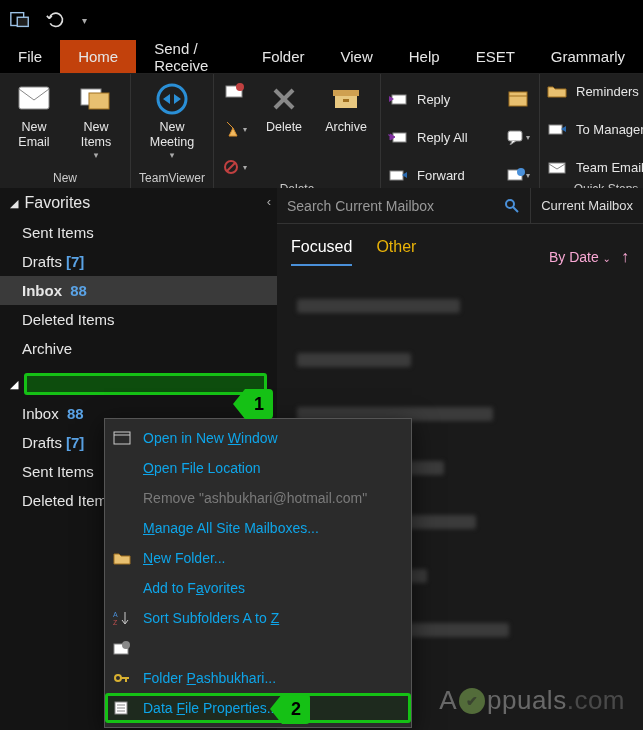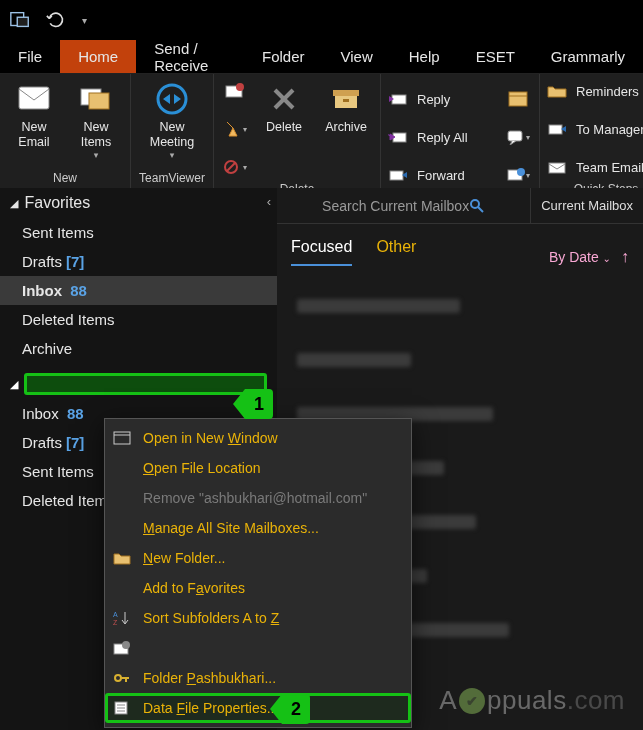--- a/index.html
+++ b/index.html
@@ -40,34 +40,34 @@
   .account-row .caret { margin-right:6px; font-size:11px; }
   .account-name { flex:1; height:22px; background:#0d4d0d; border:3px solid #15c115; border-radius:3px; }
   
   
   .callout { position:absolute; width:28px; height:30px; background:#15c115; border-radius:0 4px 4px 0; color:#000; font-weight:700; font-size:18px; display:flex; align-items:center; justify-content:center; z-index:30; }
   .callout::before { content:""; position:absolute; left:-12px; top:0; border-top:15px solid transparent; border-bottom:15px solid transparent; border-right:12px solid #15c115; }
   
   
   .content { flex:1; background:#1a1a1a; display:flex; flex-direction:column; }
   .searchrow { height:36px; display:flex; border-bottom:1px solid #333; }
-  .searchbox { flex:1; display:flex; align-items:center; padding:0 10px; color:#999; font-size:14px; border-right:1px solid #333; justify-content:center; }
+  .searchbox { flex:1; display:flex; align-items:center; padding:0 10px; color:#999; font-size:14px; border-right:1px solid #333; justify-content:space-between; }
   .scopebtn { display:flex; align-items:center; padding:0 10px; font-size:13px; color:#ddd; white-space:nowrap; }
   .filterrow { height:42px; display:flex; align-items:flex-end; padding:0 14px; justify-content:space-between; }
   .msgtabs { display:flex; gap:24px; font-size:16px; }
   .msgtab { padding-bottom:8px; color:#eab308; }
   .msgtab.active { color:#ffffff; border-bottom:2px solid #4a90d9; }
   .sortrow { display:flex; align-items:center; gap:10px; font-size:14px; color:#f9a8d4; }
   .msglist { flex:1; padding:10px 0; }
   .msg { height:48px; margin:6px 10px; display:flex; align-items:center; padding:0 10px; }
   .blur1 { width:50%; height:14px; background:#3b3b3b; border-radius:3px; filter:blur(2px); }
   
   
   .ctxmenu { position:absolute; left:104px; top:418px; width:308px; background:#2b2b2b; border:1px solid #555; box-shadow:0 6px 24px rgba(0,0,0,.6); z-index:20; padding:4px 0; }
-  .ctxitem { display:flex; align-items:center; height:30px; padding:0 10px 0 6px; font-size:14px; color:#eab308; gap:10px; }
+  .ctxitem { display:flex; align-items:center; height:30px; padding:0 10px 0 6px; font-size:14px; color:#0ea5e9; gap:10px; }
   .ctxitem.disabled { color:#7a7a7a; }
   .ctxitem .cicon { width:22px; height:20px; display:flex; align-items:center; justify-content:center; flex-shrink:0; }
   .ctxitem.hl { outline:3px solid #15c115; outline-offset:-3px; border-radius:3px; background:#1e2a1e; }
   .under { text-decoration:underline; }
   
   
   .wm { position:absolute; right:18px; bottom:14px; font-size:26px; color:rgba(200,200,200,.45); font-weight:300; letter-spacing:.5px; z-index:40; display:flex; align-items:center; }
   .wm .g { display:inline-flex; width:26px; height:26px; border-radius:50%; background:rgba(140,190,90,.5); align-items:center; justify-content:center; font-size:14px; color:rgba(40,40,40,.6); font-weight:600; margin:0 2px; }
   
   svg { display:block; }

